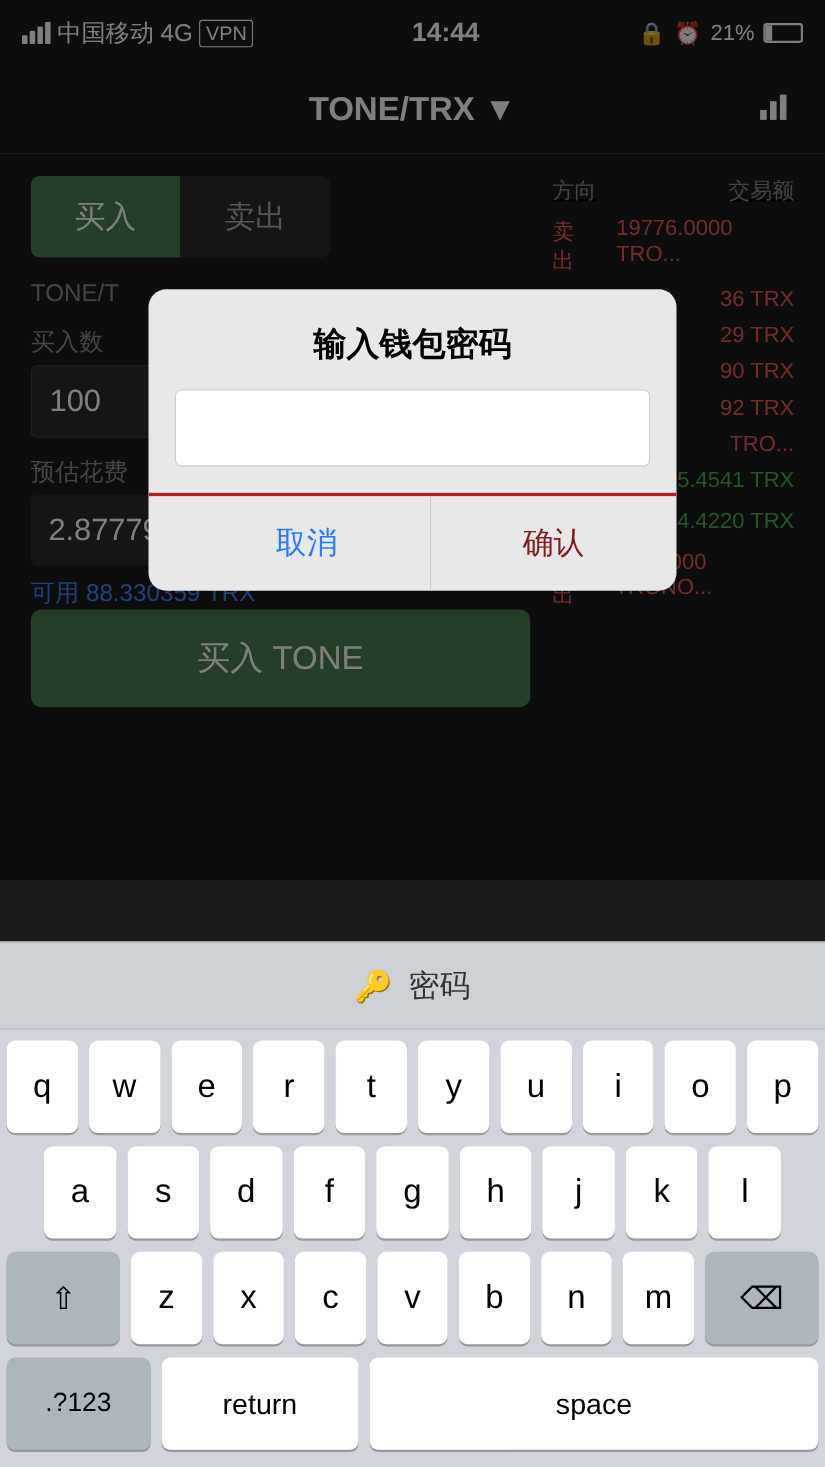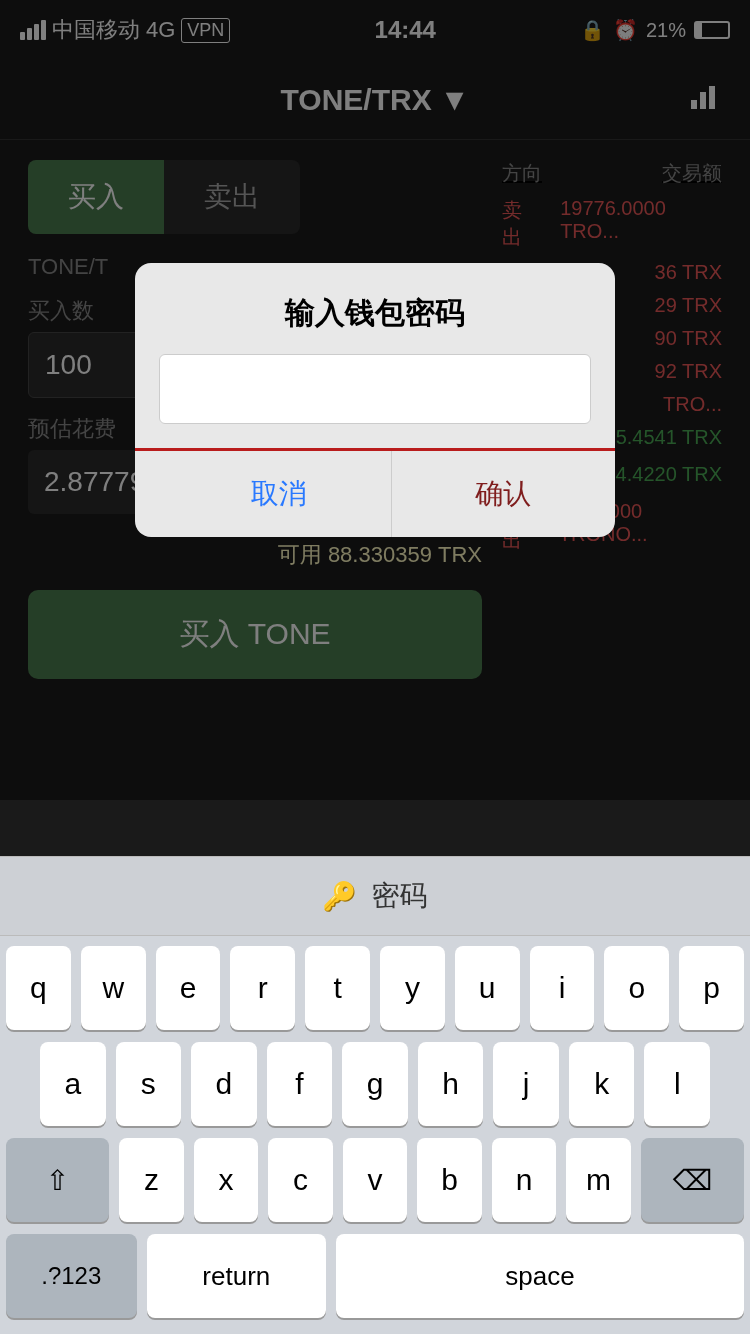--- a/index.html
+++ b/index.html
@@ -128,27 +128,25 @@
       display: flex;
       align-items: center;
       justify-content: space-between;
       background: #2a2a2a;
       border-radius: 6px;
       padding: 16px;
     }
     .fee-value { color: white; font-size: 28px; }
     .fee-unit { color: #888; font-size: 22px; }
     .available-text {
-      color: #fef9c3;
+      color: #3b82f6;
       font-size: 22px;
-      margin-top: 26px;
-      text-align: right;
+      margin-top: 10px;
     }
     .buy-btn {
-      margin-top: 20px;
       width: 100%;
       background: #4a7c4e;
       color: white;
       border: none;
       border-radius: 10px;
       padding: 24px;
       font-size: 30px;
       font-weight: 500;
       cursor: pointer;
     }

